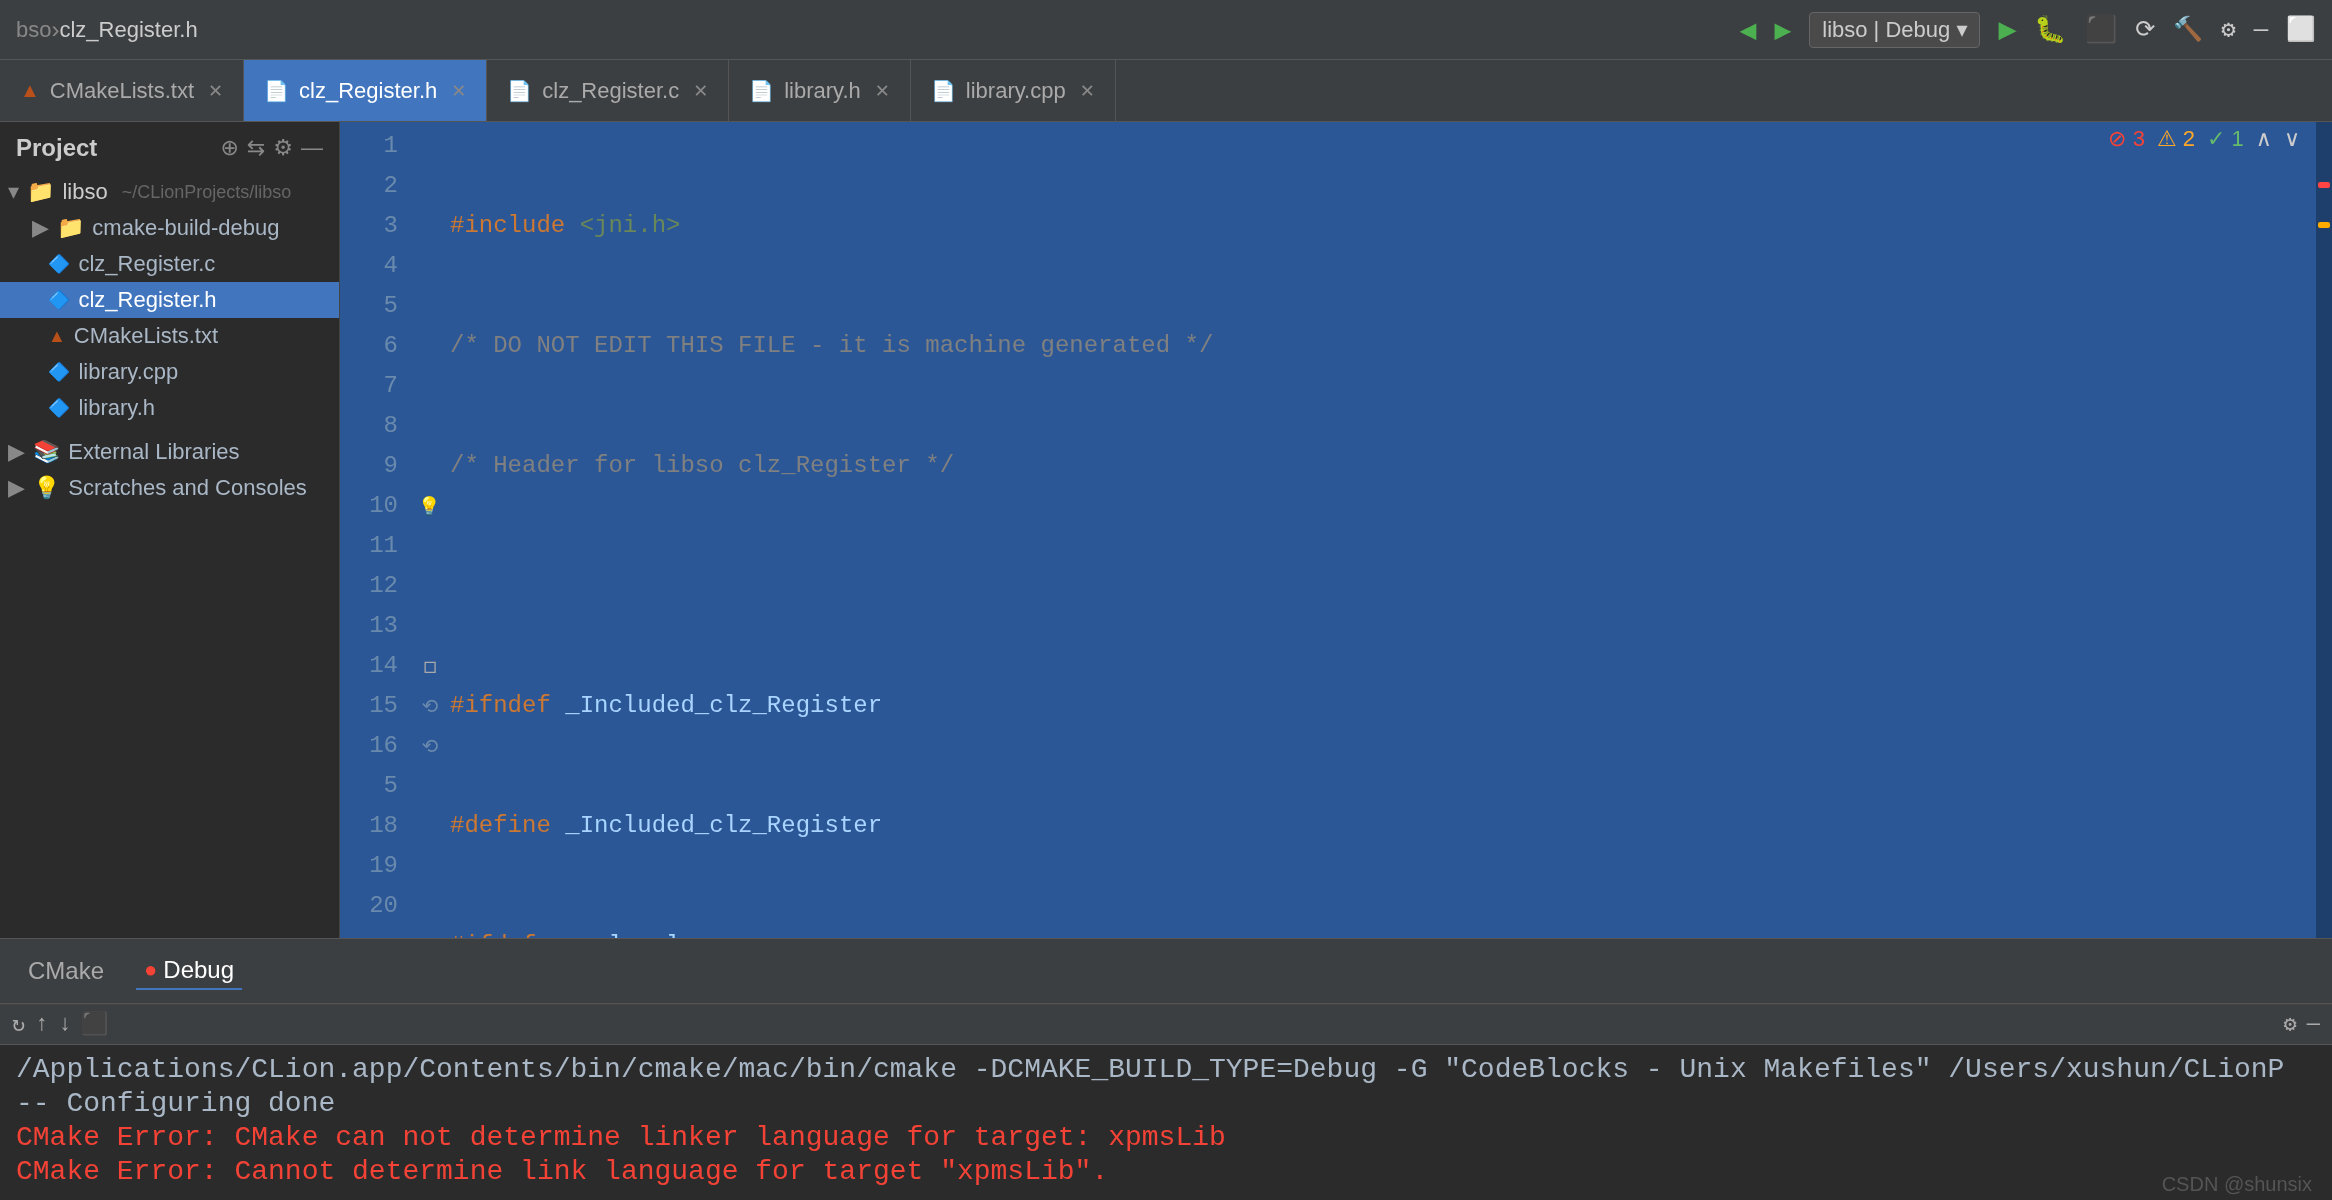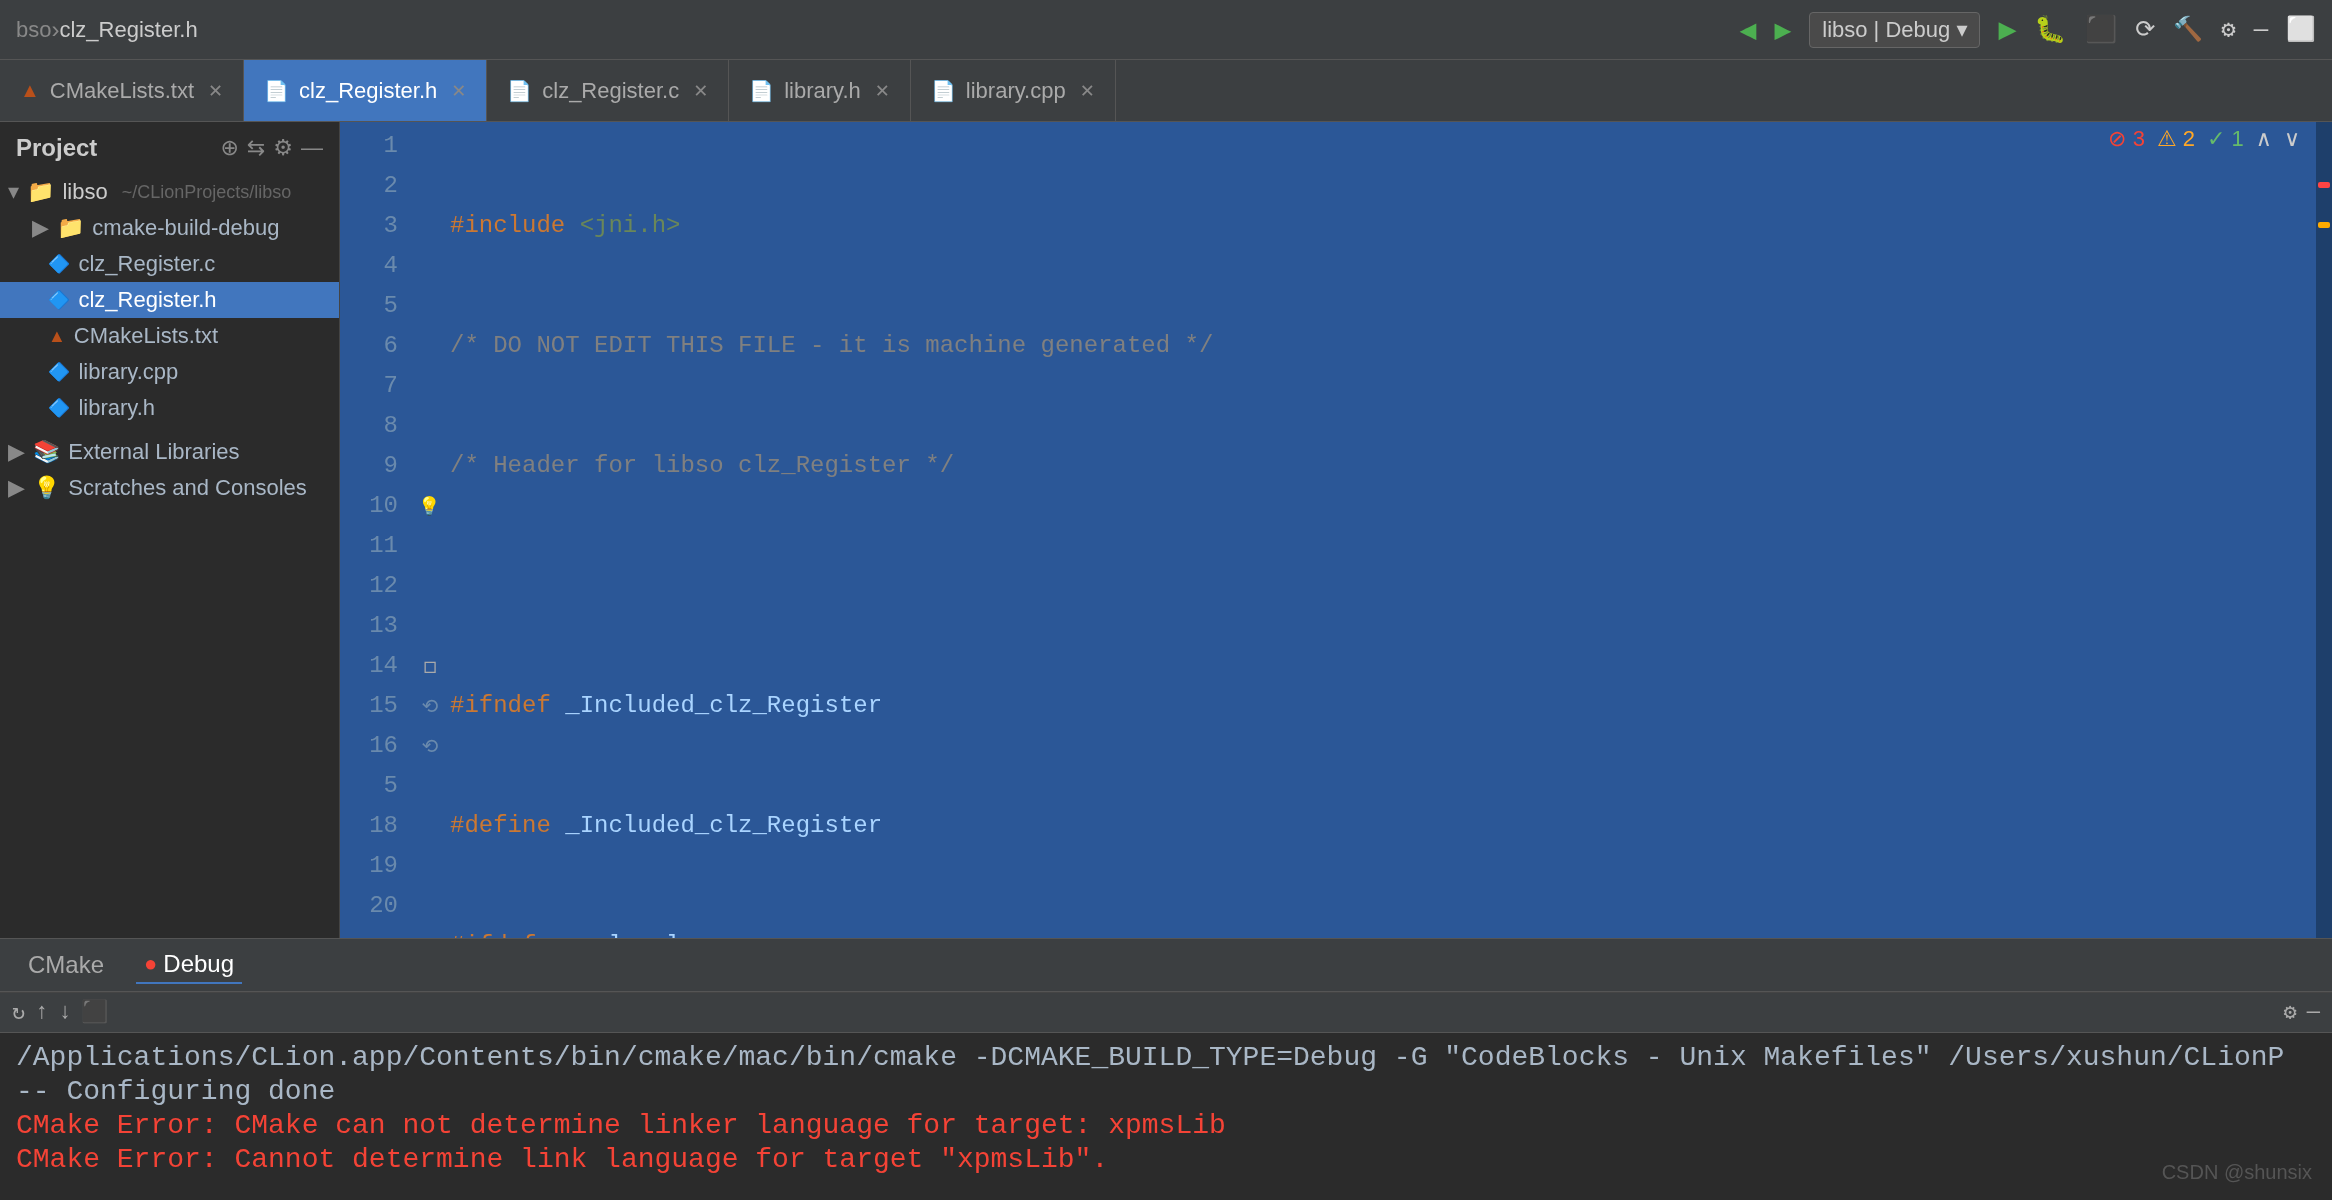--- a/index.html
+++ b/index.html
@@ -200,21 +200,21 @@
       font-size: 22px;
       font-family: Arial, sans-serif;
       color: #ccc;
     }
     .err-badge { color: #f44336; }
     .warn-badge { color: #ffa726; }
     .ok-badge { color: #66bb6a; }
 
     
     #bottom-tool-bar {
-      height: 54px;
+      height: 66px;
       background: #3c3f41;
       display: flex;
       align-items: center;
       gap: 24px;
       padding: 0 20px;
       border-top: 1px solid #555;
       border-bottom: 1px solid #555;
     }
     .tool-tab {
       font-size: 24px;

